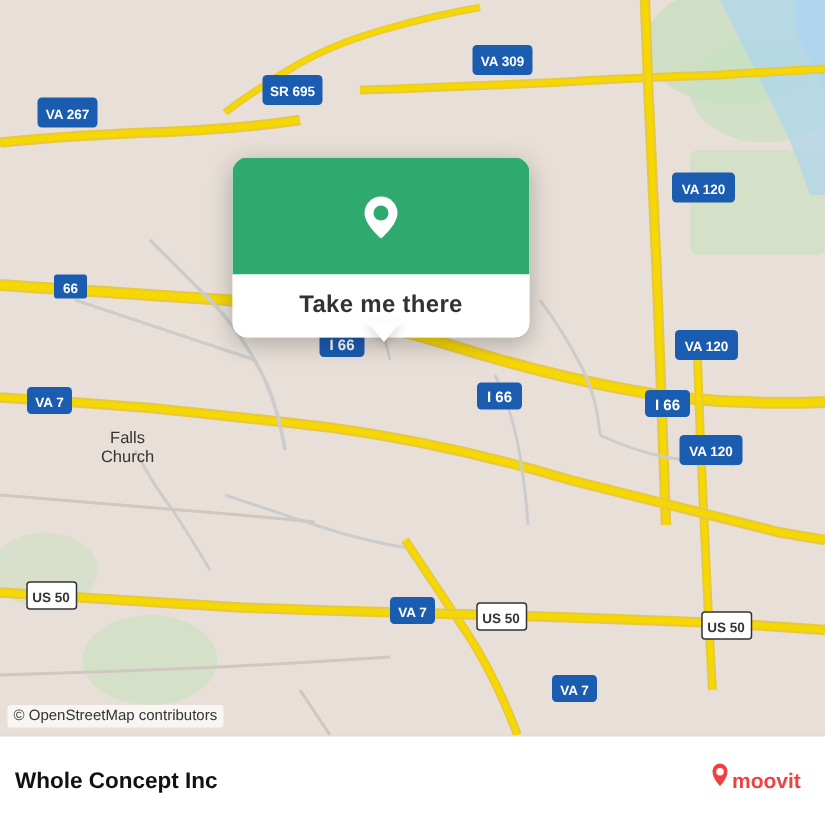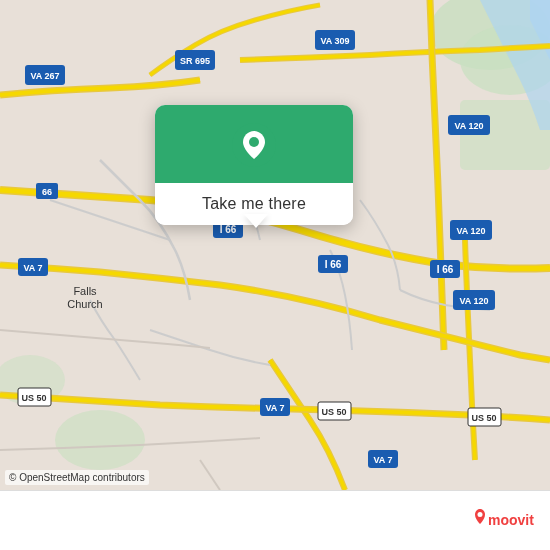--- a/index.html
+++ b/index.html
@@ -48,21 +48,21 @@
     #pin-icon {
       width: 44px;
       height: 44px;
     }
 
     #popup-button {
       width: 100%;
       padding: 12px 0;
       text-align: center;
       font-size: 16px;
-      font-weight: 400;
+      font-weight: 700;
       color: #333;
       background: white;
       border: none;
       cursor: pointer;
       letter-spacing: 0.2px;
     }
 
     
     #popup-triangle {
       position: absolute;
@@ -246,20 +246,21 @@
 
   <div id="popup-triangle"></div>
 
   <div id="osm-attribution">
     <span>© OpenStreetMap contributors</span>
   </div>
 </div>
 
 <div id="bottom-bar">
   <div id="location-info">
+    <span id="location-name">Whole Concept Inc</span>
   </div>
   <div id="moovit-logo">
     <svg width="64" height="28" viewBox="0 0 64 28" xmlns="http://www.w3.org/2000/svg">
 
       <path d="M6 2 C3 2 1 4.5 1 7.5 C1 12 6 17 6 17 C6 17 11 12 11 7.5 C11 4.5 9 2 6 2Z" fill="#f04040"></path>
       <circle cx="6" cy="7.5" r="2.5" fill="white"></circle>
 
       <text x="14" y="18" fill="#f04040" font-size="14" font-weight="bold" font-family="Arial">moovit</text>
     </svg>
   </div>

